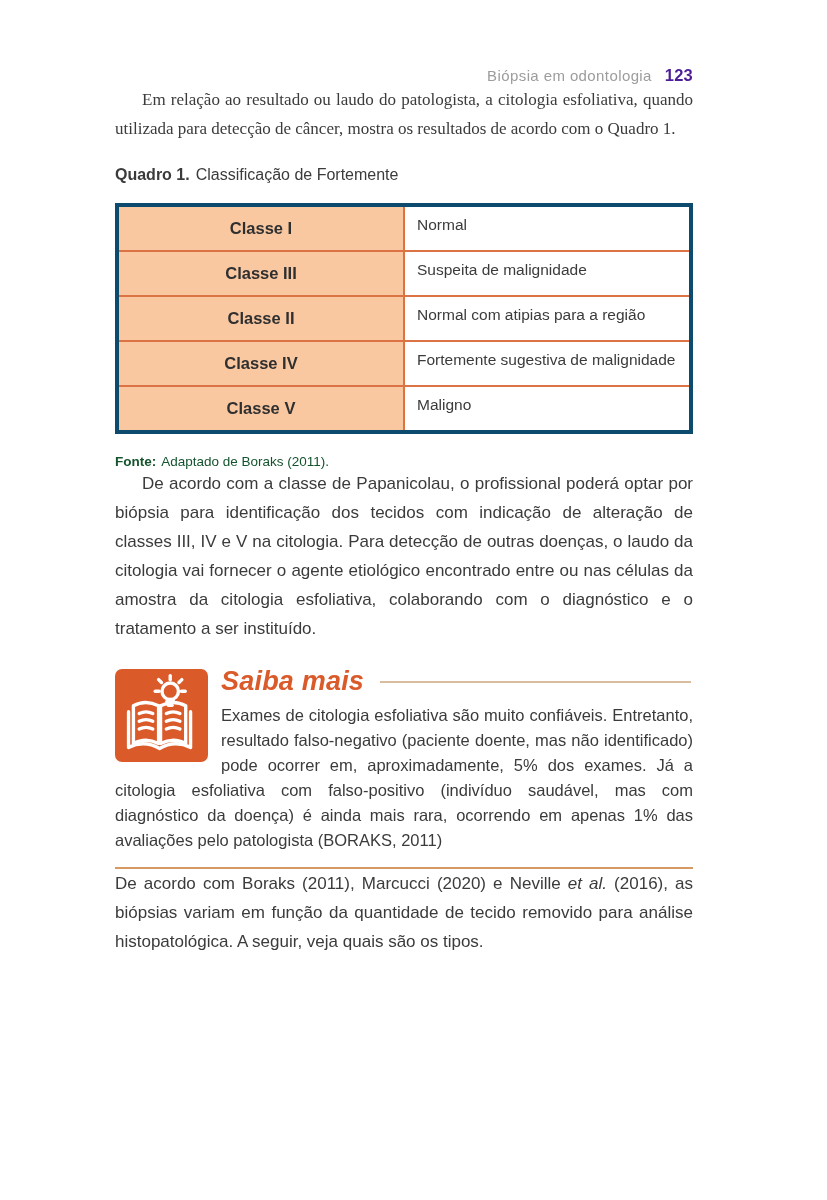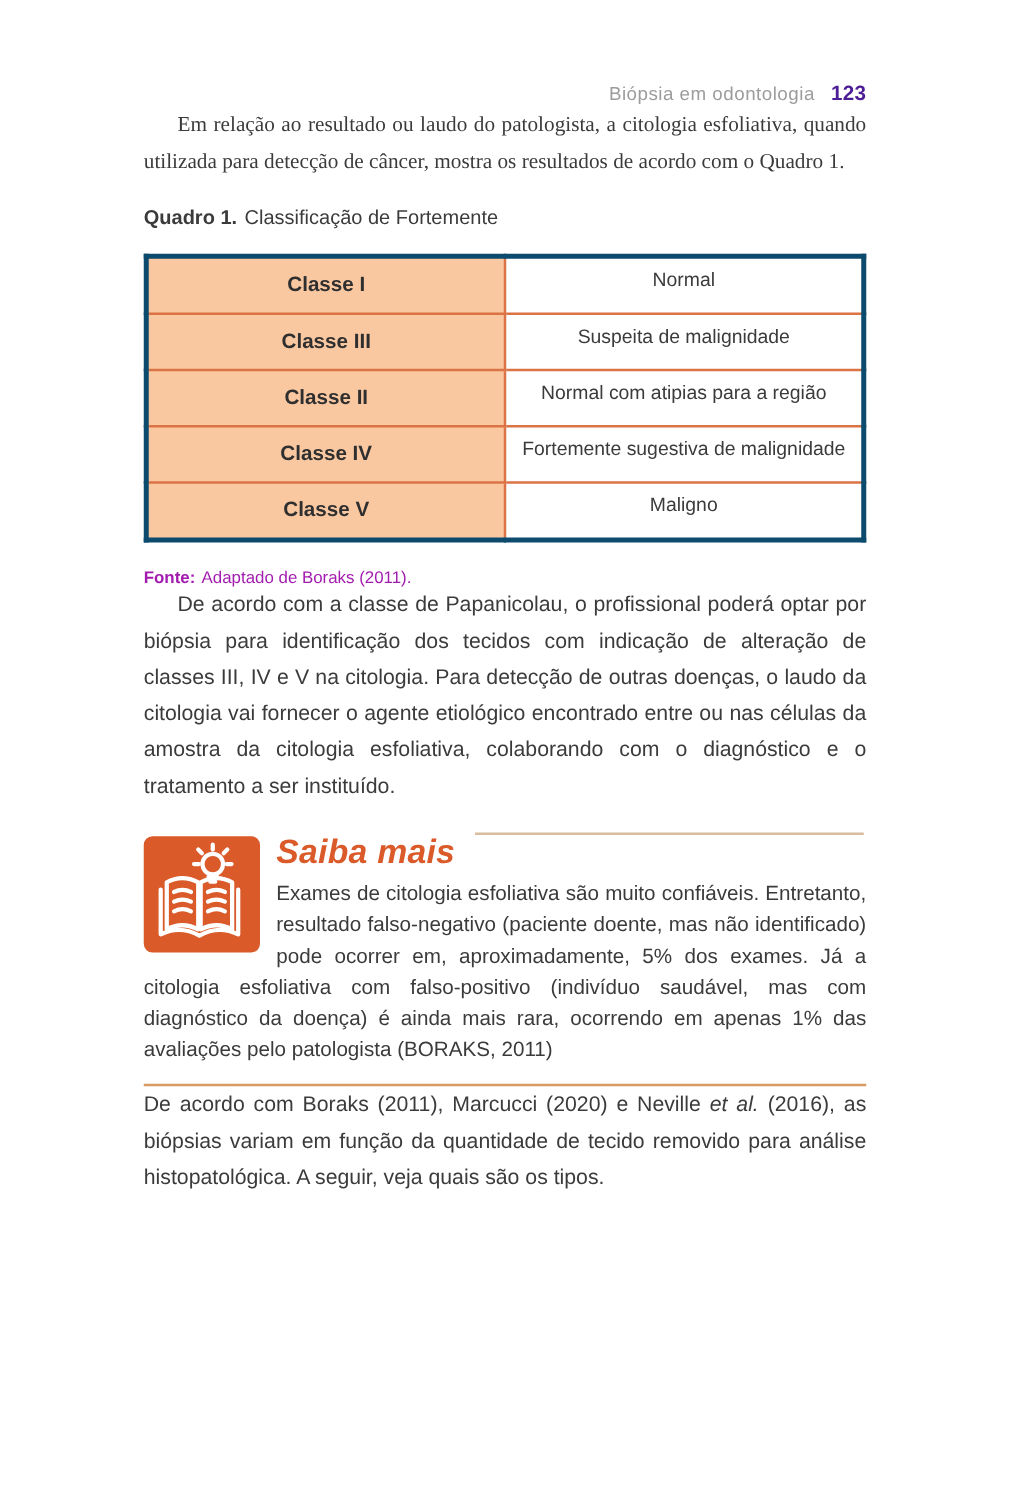--- a/index.html
+++ b/index.html
@@ -23,32 +23,32 @@
   .caption .cap-label{font-weight:bold;margin-right:6px;}
   
   table.quadro{margin-top:19px;width:100%;border-collapse:collapse;border:4px solid #0c4a6e;}
   table.quadro td{border:2px solid #db7345;height:42px;box-sizing:border-box;}
   td.cell-classe{
     background:#f9c8a1;width:50%;text-align:center;vertical-align:middle;
     font-weight:bold;font-size:16.5px;color:#2f2f2f;
   }
   td.cell-desc{
     background:#ffffff;vertical-align:top;padding:9px 12px 16px 12px;
-    font-size:15.5px;color:#3b3b3b;text-align:center;
+    font-size:15.5px;color:#3b3b3b;
   }
   
-  .fonte{margin:20px 0 0 0;font-size:13.5px;color:#a21caf;}
+  .fonte{margin:20px 0 0 0;font-size:13.5px;color:#14532d;}
   .fonte .fonte-label{font-weight:bold;margin-right:5px;}
   
   .saiba{margin-top:21px;display:flow-root;border-bottom:2px solid #d79a63;padding-bottom:14px;}
   .saiba-icon{
     float:left;width:93px;height:93px;margin:5px 13px 4px 0;
     background:#da5a2a;border-radius:7px;
   }
-  .saiba-titlerow{display:flex;gap:16px;padding-top:2px;margin-bottom:6px;}
+  .saiba-titlerow{display:flex;align-items:center;gap:16px;padding-top:2px;margin-bottom:6px;}
   .saiba-title{font-size:27px;font-weight:bold;font-style:italic;color:#da5a2a;letter-spacing:0.2px;}
   .saiba-rule{flex:1;height:2px;background:#d8be9e;margin-right:2px;}
   .saiba-text{font-size:16.5px;line-height:25px;text-align:justify;margin:0;}
   
   h2.section{margin:45px 0 0 0;font-size:26px;font-weight:bold;color:#222222;letter-spacing:0.1px;}
 </style>
 </head>
 <body>
 
 <div class="page">

